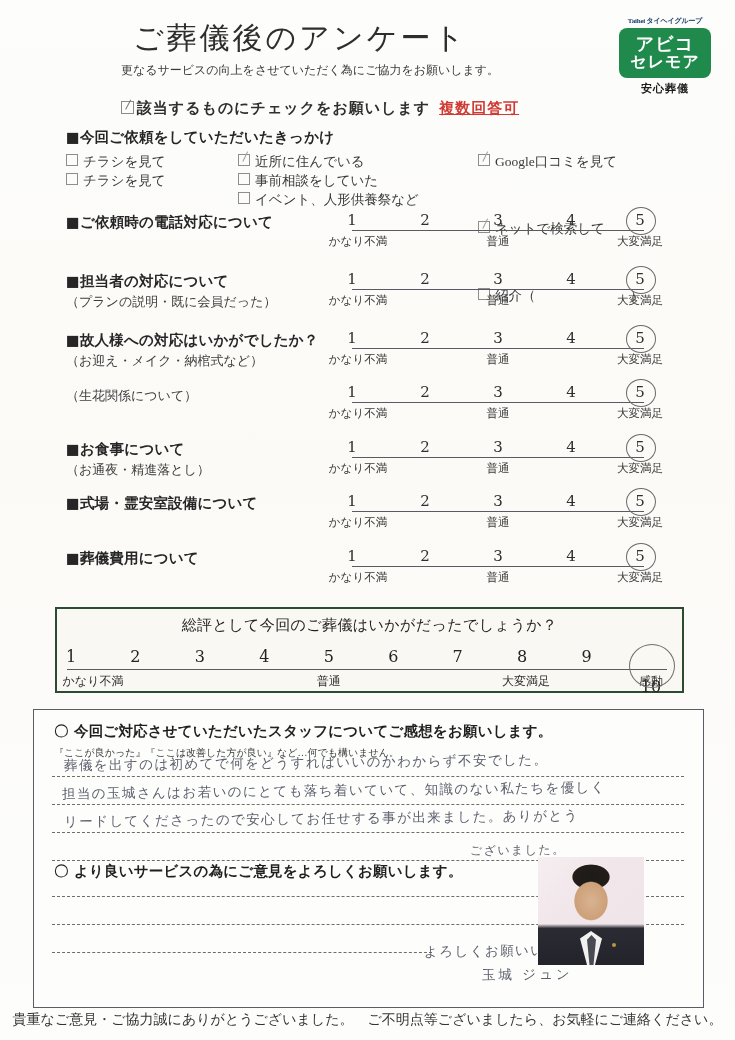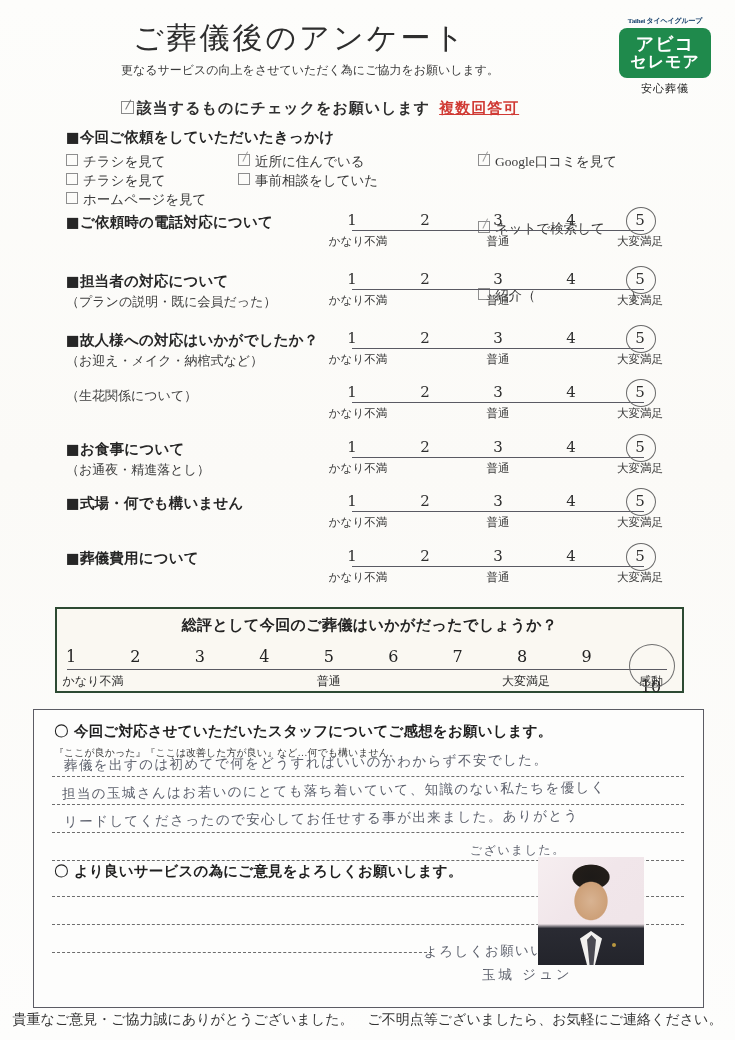--- a/index.html
+++ b/index.html
@@ -43,21 +43,21 @@
   
   .logo{position:absolute;right:14px;top:16px;width:112px;text-align:center;}
   .logo-top{font-size:7px;color:#16406b;font-weight:bold;letter-spacing:-0.2px;white-space:nowrap;}
   .logo-box{
     margin:2px auto 0;width:92px;height:50px;background:#1f8a4c;border-radius:8px;
     color:#fff;display:flex;flex-direction:column;justify-content:center;align-items:center;
     font-family:"DejaVu Sans",sans-serif;
   }
   .logo-box span{display:block;font-size:18px;font-weight:bold;line-height:1.05;letter-spacing:1px;}
   .logo-box span.l2{font-size:16px;}
-  .logo-sub{margin-top:3px;font-size:11px;font-weight:normal;color:#1f1f1f;letter-spacing:1px;}
+  .logo-sub{margin-top:3px;font-size:11px;font-weight:bold;color:#1f1f1f;letter-spacing:1px;}
 
   
   .sec-head{
     font-size:14.5px;font-weight:bold;color:#262626;
     font-family:"DejaVu Sans",sans-serif;letter-spacing:0.2px;
   }
   #trigger{position:absolute;left:66px;top:128px;width:640px;}
   #trigger .cols{display:flex;margin-top:5px;}
   #trigger .col{display:flex;flex-direction:column;}
   #trigger .col.c1{width:172px;}
@@ -94,21 +94,21 @@
     position:absolute;top:-2px;width:28px;height:26px;margin-left:-14px;
     border:1.3px solid #6a6a6a;border-radius:50%;
   }
 
   
   #overall{
     position:absolute;left:55px;top:607px;width:625px;height:82px;
     border:2.5px solid #2d4a33;background:#faf8f2;
   }
   #overall .obox-title{
-    text-align:center;margin-top:7px;font-size:15px;font-weight:bold;color:#232323;
+    text-align:center;margin-top:7px;font-size:15px;font-weight:normal;color:#232323;
     font-family:"DejaVu Sans",sans-serif;letter-spacing:0.4px;
   }
   #overall .oscale{position:absolute;left:0;top:36px;width:625px;height:44px;}
   #overall .oaxis{position:absolute;left:10px;top:24px;width:600px;border-top:1.6px solid #5a5a63;}
   #overall .onum{
     position:absolute;top:2px;font-size:16px;color:#232323;text-align:center;
     width:24px;margin-left:-12px;font-family:"DejaVu Serif",serif;
   }
   #overall .ocap{
     position:absolute;top:28px;font-size:12px;color:#303030;text-align:center;
@@ -176,25 +176,25 @@
     </div>
     <div class="logo-sub">安心葬儀</div>
   </div>
 
   <div id="trigger">
     <div class="sec-head">■今回ご依頼をしていただいたきっかけ</div>
     <div class="cols">
       <div class="col c1">
           <div class="copt"><span class="cbox"></span><span>チラシを見て</span></div>
           <div class="copt"><span class="cbox"></span><span>チラシを見て</span></div>
-          <div class="copt"><span class="cbox"></span><span>ホームページを見て</span></div>
         </div>
       <div class="col c2">
           <div class="copt"><span class="cbox on"></span><span>近所に住んでいる</span></div>
           <div class="copt"><span class="cbox"></span><span>事前相談をしていた</span></div>
+          <div class="copt"><span class="cbox"></span><span>イベント、人形供養祭など</span></div>
         </div>
       <div class="col c3">
           <div class="copt"><span class="cbox on"></span><span>Google口コミを見て</span></div>
           <div class="copt"><span class="cbox on"></span><span>ネットで検索して</span></div>
           <div class="copt"><span class="cbox"></span><span>紹介（　　　　　　　）</span></div>
         </div>
     </div>
   </div>
 
   <div id="questions">
@@ -281,21 +281,21 @@
           <div class="num" style="left: 223px;">4</div>
           <div class="num" style="left: 292px;">5</div>
           <div class="cap" style="left: 10px;">かなり不満</div>
           <div class="cap" style="left: 150px;">普通</div>
           <div class="cap" style="left: 292px;">大変満足</div>
           <div class="ring" style="left: 292px;"></div>
         </div>
       </div>
       <div class="qrow" style="top: 494px;">
         <div class="qlabel">
-          <div class="sec-head">■式場・何でも構いません</div>
+          <div class="sec-head">■式場・霊安室設備について</div>
         </div>
         <div class="scale">
           <div class="axis"></div>
           <div class="num" style="left: 4px;">1</div>
           <div class="num" style="left: 77px;">2</div>
           <div class="num" style="left: 150px;">3</div>
           <div class="num" style="left: 223px;">4</div>
           <div class="num" style="left: 292px;">5</div>
           <div class="cap" style="left: 10px;">かなり不満</div>
           <div class="cap" style="left: 150px;">普通</div>

